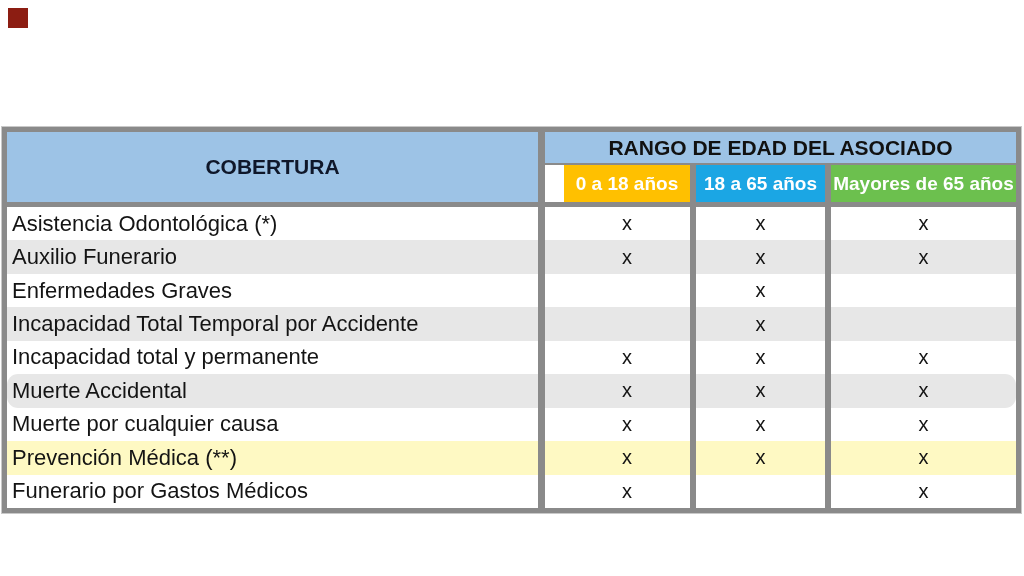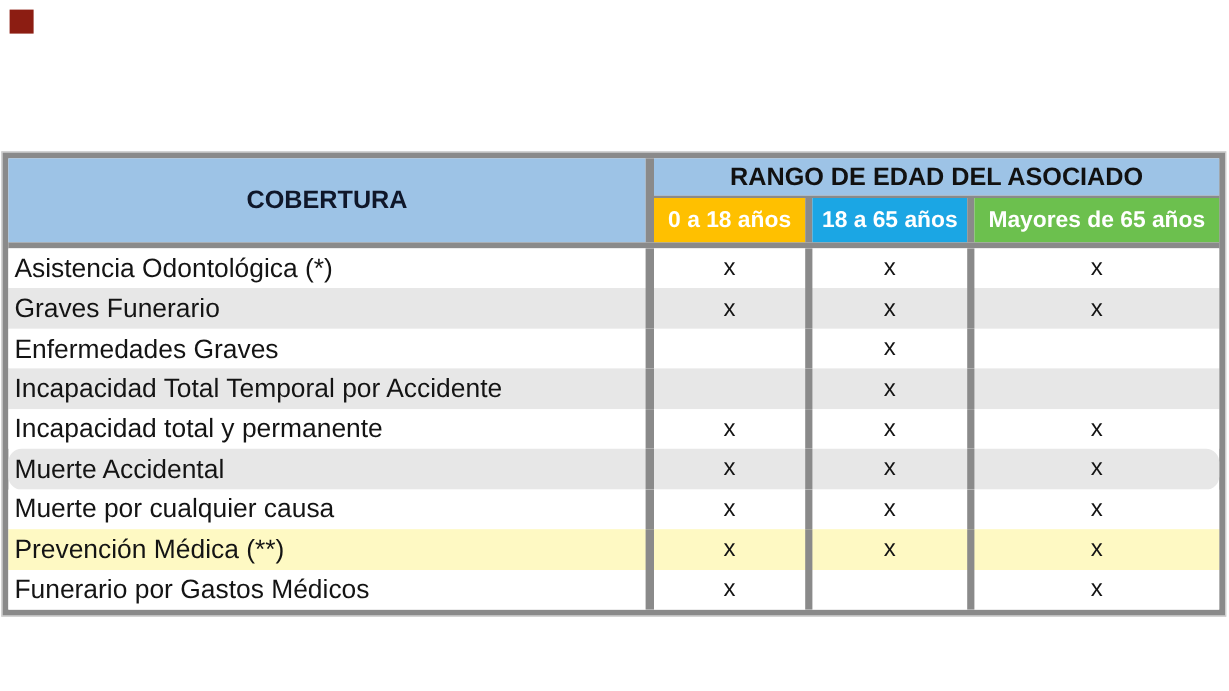--- a/index.html
+++ b/index.html
@@ -37,21 +37,21 @@
     display: flex; align-items: center; justify-content: center;
     font-weight: bold; font-size: 21px; color: #111;
   }
   .hdiv-thin { flex: 0 0 2px; height: 2px; background: #8A8A8A; }
   .age-row { flex: 1; display: flex; }
   .age-cell {
     display: flex; align-items: center; justify-content: center;
     color: #ffffff; font-weight: bold; font-size: 19px;
     white-space: nowrap; overflow: hidden;
   }
-  .c2 { flex: 0 0 126px; }
+  .c2 { flex: 0 0 126px; margin-left: 19px; }
   .c3 { flex: 0 0 129px; }
   .c4 { flex: 1; }
   .header-bottom { flex: 0 0 5px; height: 5px; background: #8A8A8A; }
   .body-area { flex: 1; display: flex; flex-direction: column; }
   .row { flex: 1; display: flex; align-items: stretch; }
   .label-cell {
     flex: 0 0 531px; width: 531px; box-sizing: border-box;
     display: flex; align-items: center;
     padding-left: 5px;
     font-size: 22px; color: #141414; white-space: nowrap; overflow: hidden;
@@ -91,21 +91,21 @@
     <div class="label-cell">Asistencia Odontológica (*)</div>
     <div class="vdiv-main"></div>
     <div class="val-cell c2">x</div>
     <div class="vdiv-sm"></div>
     <div class="val-cell c3">x</div>
     <div class="vdiv-sm"></div>
     <div class="val-cell c4">x</div>
   </div>
 
   <div class="row" style="background: rgb(231, 231, 231);">
-    <div class="label-cell">Graves Funerario</div>
+    <div class="label-cell">Auxilio Funerario</div>
     <div class="vdiv-main"></div>
     <div class="val-cell c2">x</div>
     <div class="vdiv-sm"></div>
     <div class="val-cell c3">x</div>
     <div class="vdiv-sm"></div>
     <div class="val-cell c4">x</div>
   </div>
 
   <div class="row" style="background: rgb(255, 255, 255);">
     <div class="label-cell">Enfermedades Graves</div>

